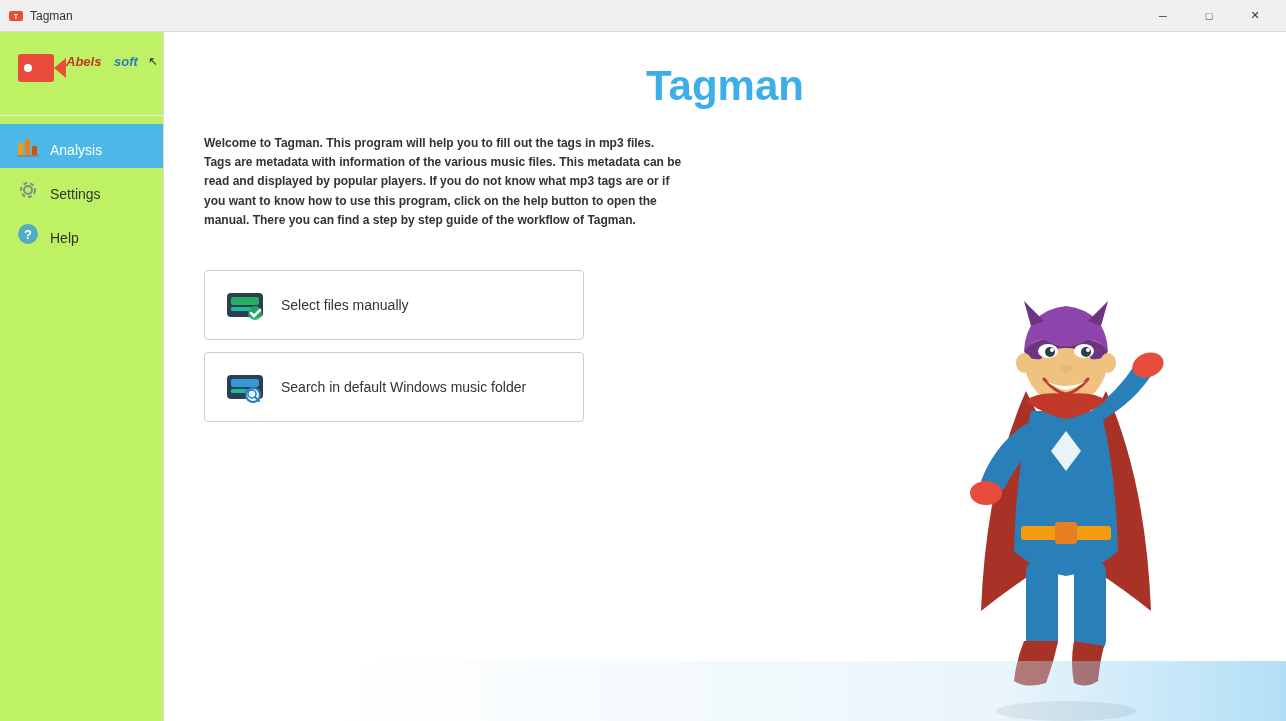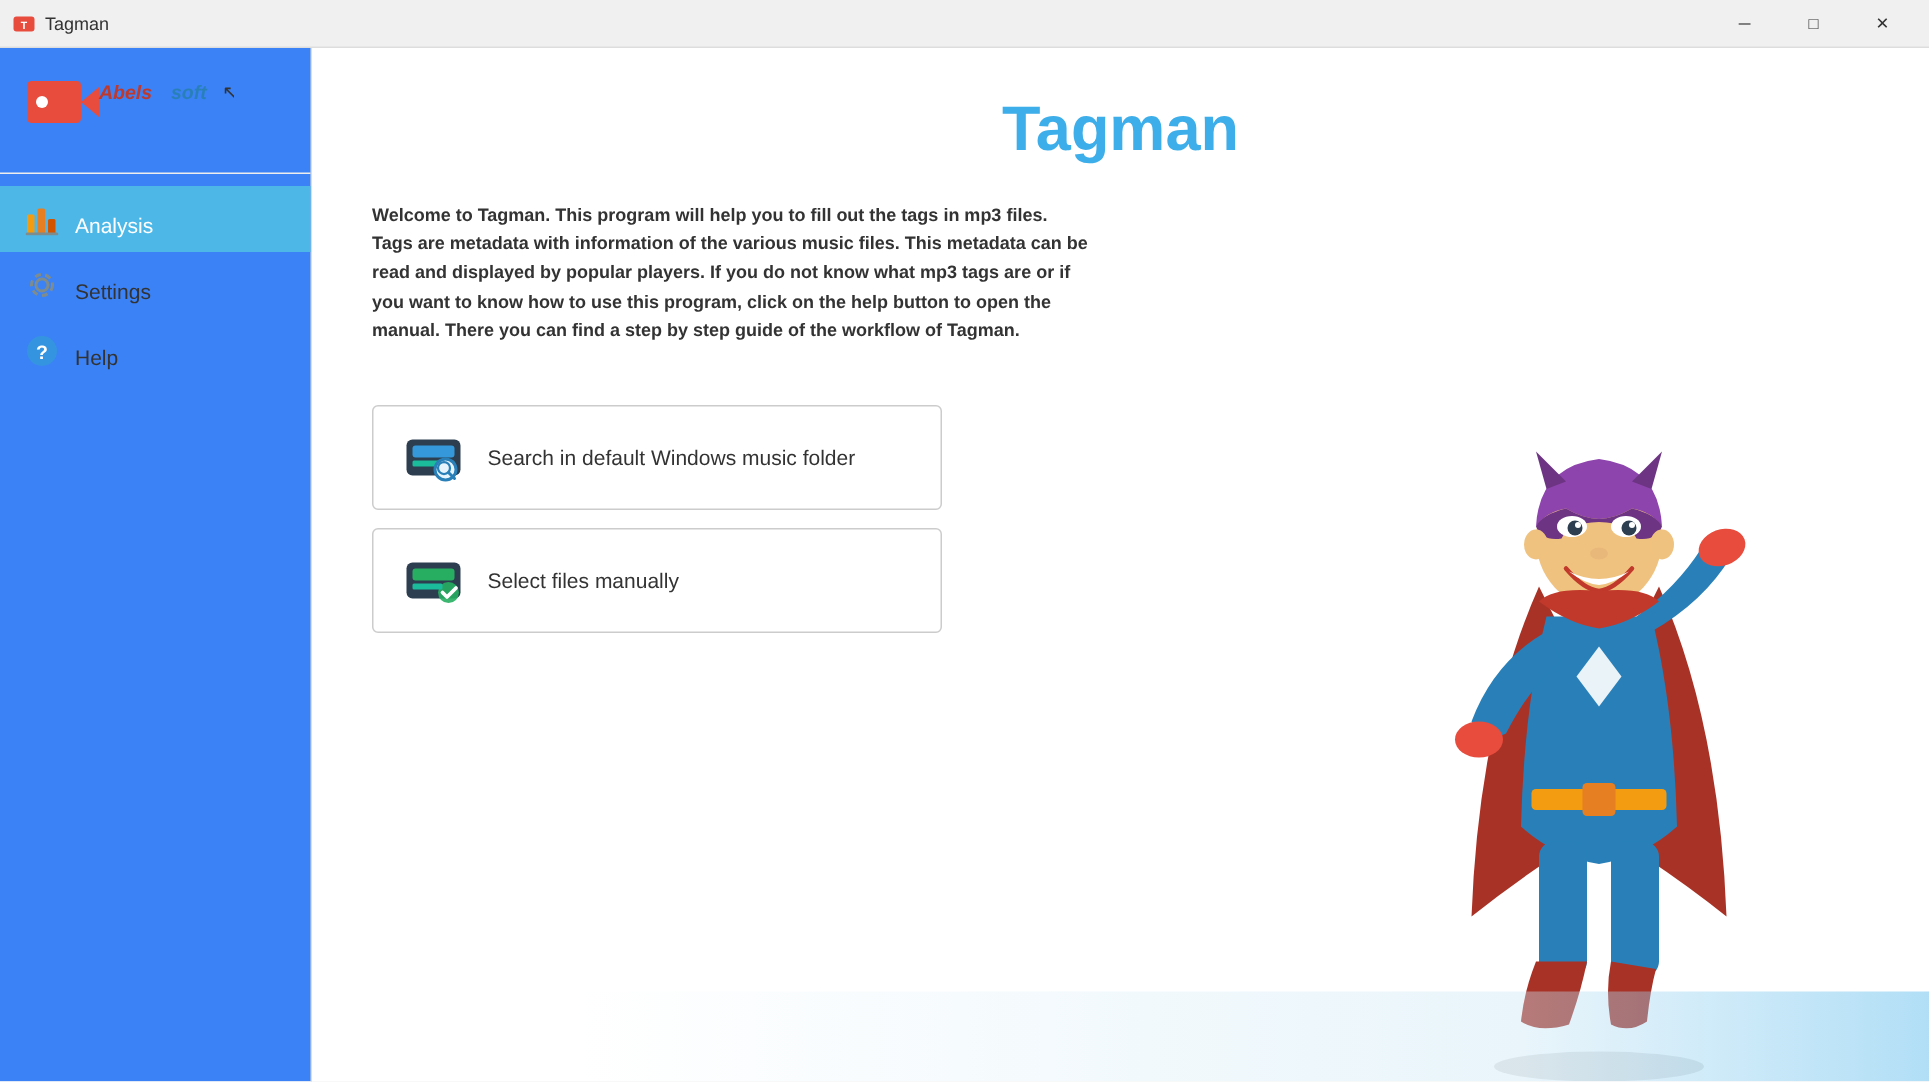--- a/index.html
+++ b/index.html
@@ -55,22 +55,22 @@
 
     
     .app-container {
       display: flex;
       flex: 1;
       overflow: hidden;
     }
 
     
     .sidebar {
-      width: 208px;
-      background: #3b82f6;
+      width: 164px;
+      background: #bef264;
       border-right: 1px solid #ddd;
       display: flex;
       flex-direction: column;
       flex-shrink: 0;
     }
     .sidebar-logo {
       padding: 12px 16px 16px;
       border-bottom: 1px solid #eee;
       display: flex;
       align-items: center;
@@ -271,46 +271,46 @@
     <h1 class="app-title">Tagman</h1>
 
     <p class="description">Welcome to Tagman. This program will help you to fill out the tags in mp3 files. Tags are metadata with information of the various music files. This metadata can be read and displayed by popular players. If you do not know what mp3 tags are or if you want to know how to use this program, click on the help button to open the manual. There you can find a step by step guide of the workflow of Tagman.</p>
 
 
     <div class="action-btn">
       <div class="action-btn-icon">
         <svg width="40" height="40" viewBox="0 0 40 40">
 
           <rect x="2" y="8" width="36" height="24" rx="4" fill="#2c3e50"></rect>
+          <rect x="6" y="12" width="28" height="8" rx="2" fill="#27ae60"></rect>
+          <circle cx="30" cy="28" r="7" fill="#27ae60" opacity="0.9"></circle>
+          <rect x="6" y="22" width="20" height="4" rx="1" fill="#1abc9c"></rect>
+
+          <polyline points="26,28 29,31 35,25" fill="none" stroke="white" stroke-width="2.5" stroke-linecap="round" stroke-linejoin="round"></polyline>
+        </svg>
+      </div>
+      <span class="action-btn-label">Select files manually</span>
+    </div>
+
+    <div class="action-btn">
+      <div class="action-btn-icon">
+        <svg width="40" height="40" viewBox="0 0 40 40">
+
+          <rect x="2" y="8" width="36" height="24" rx="4" fill="#2c3e50"></rect>
           <rect x="6" y="12" width="28" height="8" rx="2" fill="#3498db"></rect>
           <rect x="6" y="22" width="28" height="4" rx="1" fill="#1abc9c"></rect>
 
           <circle cx="28" cy="28" r="7" fill="#e8f4fd" stroke="#2980b9" stroke-width="2"></circle>
           <circle cx="27" cy="27" r="4" fill="none" stroke="#2980b9" stroke-width="1.5"></circle>
           <line x1="30" y1="30" x2="34" y2="34" stroke="#2980b9" stroke-width="2" stroke-linecap="round"></line>
         </svg>
       </div>
       <span class="action-btn-label">Search in default Windows music folder</span>
     </div>
 
-    <div class="action-btn">
-      <div class="action-btn-icon">
-        <svg width="40" height="40" viewBox="0 0 40 40">
-
-          <rect x="2" y="8" width="36" height="24" rx="4" fill="#2c3e50"></rect>
-          <rect x="6" y="12" width="28" height="8" rx="2" fill="#27ae60"></rect>
-          <circle cx="30" cy="28" r="7" fill="#27ae60" opacity="0.9"></circle>
-          <rect x="6" y="22" width="20" height="4" rx="1" fill="#1abc9c"></rect>
-
-          <polyline points="26,28 29,31 35,25" fill="none" stroke="white" stroke-width="2.5" stroke-linecap="round" stroke-linejoin="round"></polyline>
-        </svg>
-      </div>
-      <span class="action-btn-label">Select files manually</span>
-    </div>
-
     <div class="hero-area">
       <svg width="280" height="490" viewBox="0 0 280 490">
 
         <ellipse cx="140" cy="480" rx="70" ry="10" fill="rgba(0,0,0,0.1)"></ellipse>
 
         <path d="M100,160 Q60,250 55,380 Q80,360 110,340 L130,220" fill="#a93226"></path>
         <path d="M180,160 Q220,250 225,380 Q200,360 170,340 L150,220" fill="#a93226"></path>
 
         <path d="M105,180 Q90,240 88,320 Q110,340 140,345 Q170,340 192,320 Q190,240 175,180 Z" fill="#2980b9"></path>
 

